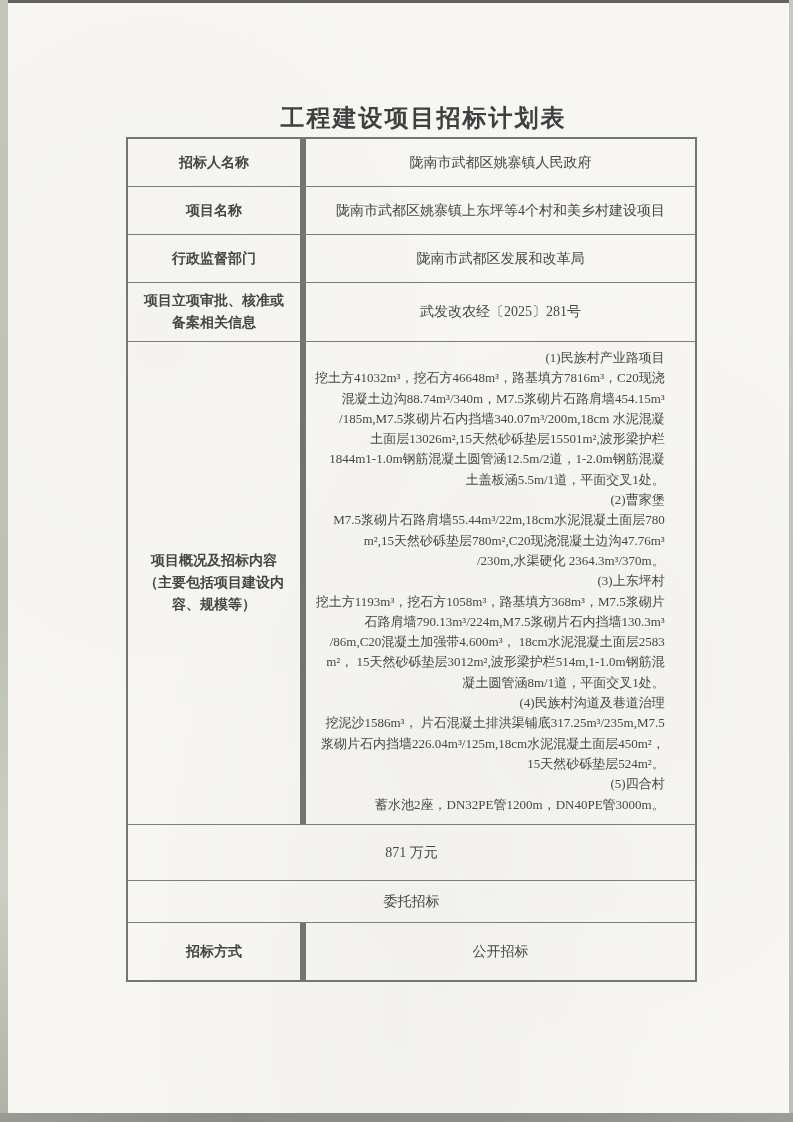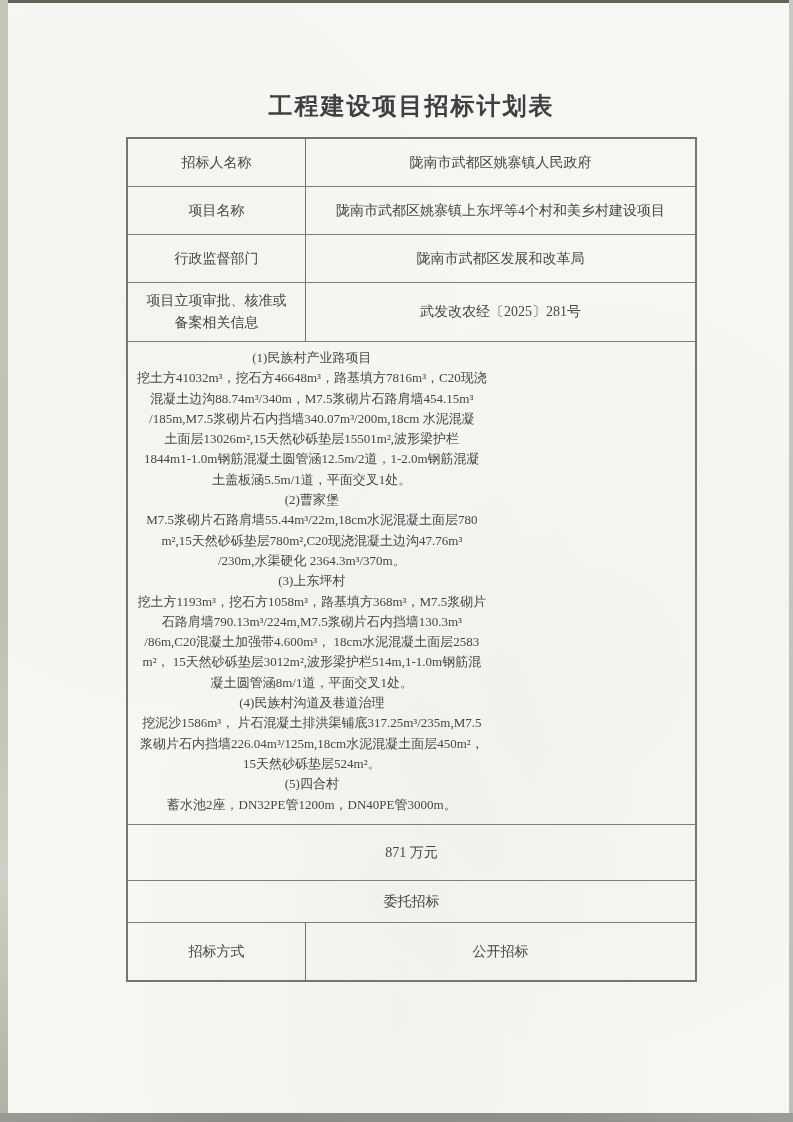--- a/index.html
+++ b/index.html
@@ -48,21 +48,21 @@
     position: absolute;
     left: 0; bottom: 0;
     width: 793px; height: 9px;
     background: linear-gradient(90deg, #9a9a94 0%, #8b8b85 30%, #90908a 70%, #9d9d97 100%);
   }
   .doc-title {
     position: absolute;
     left: 126px;
     top: 90px;
     width: 571px;
-    margin: 0;
+    margin: 12px;
     text-align: center;
     font-size: 24px;
     font-weight: bold;
     letter-spacing: 2px;
     color: #3f3f3f;
   }
   .plan-table {
     position: absolute;
     left: 126px;
     top: 137px;
@@ -86,31 +86,32 @@
     display: flex;
     align-items: center;
     justify-content: center;
     text-align: center;
     font-size: 14px;
     line-height: 22px;
     white-space: pre-line;
   }
   .label-cell {
     flex: 0 0 178px;
-    border-right: 1px solid #737373;
+    border-right: 6px solid #737373;
     padding: 6px 12px;
+    font-weight: bold;
   }
   .value-cell {
     flex: 1 1 auto;
     padding: 16px 10px;
   }
   .value-cell.detail {
     align-items: flex-start;
     justify-content: flex-start;
-    text-align: center;
+    text-align: right;
     font-size: 13px;
     line-height: 20.3px;
     padding: 6px 9px;
   }
 </style>
 </head>
 <body>
 
 <div class="paper-texture"></div>
 <div class="edge-top"></div>
@@ -137,20 +138,23 @@
     <div class="cell value-cell">陇南市武都区发展和改革局</div>
   </div>
 
   <div class="t-row" style="height:59px">
     <div class="cell label-cell">项目立项审批、核准或
 备案相关信息</div>
     <div class="cell value-cell">武发改农经〔2025〕281号</div>
   </div>
 
   <div class="t-row" style="height:483px">
+    <div class="cell label-cell">项目概况及招标内容
+（主要包括项目建设内
+容、规模等）</div>
     <div class="cell value-cell detail">(1)民族村产业路项目
 挖土方41032m³，挖石方46648m³，路基填方7816m³，C20现浇
 混凝土边沟88.74m³/340m，M7.5浆砌片石路肩墙454.15m³
 /185m,M7.5浆砌片石内挡墙340.07m³/200m,18cm 水泥混凝
 土面层13026m²,15天然砂砾垫层15501m²,波形梁护栏
 1844m1-1.0m钢筋混凝土圆管涵12.5m/2道，1-2.0m钢筋混凝
 土盖板涵5.5m/1道，平面交叉1处。
 (2)曹家堡
 M7.5浆砌片石路肩墙55.44m³/22m,18cm水泥混凝土面层780
 m²,15天然砂砾垫层780m²,C20现浇混凝土边沟47.76m³

